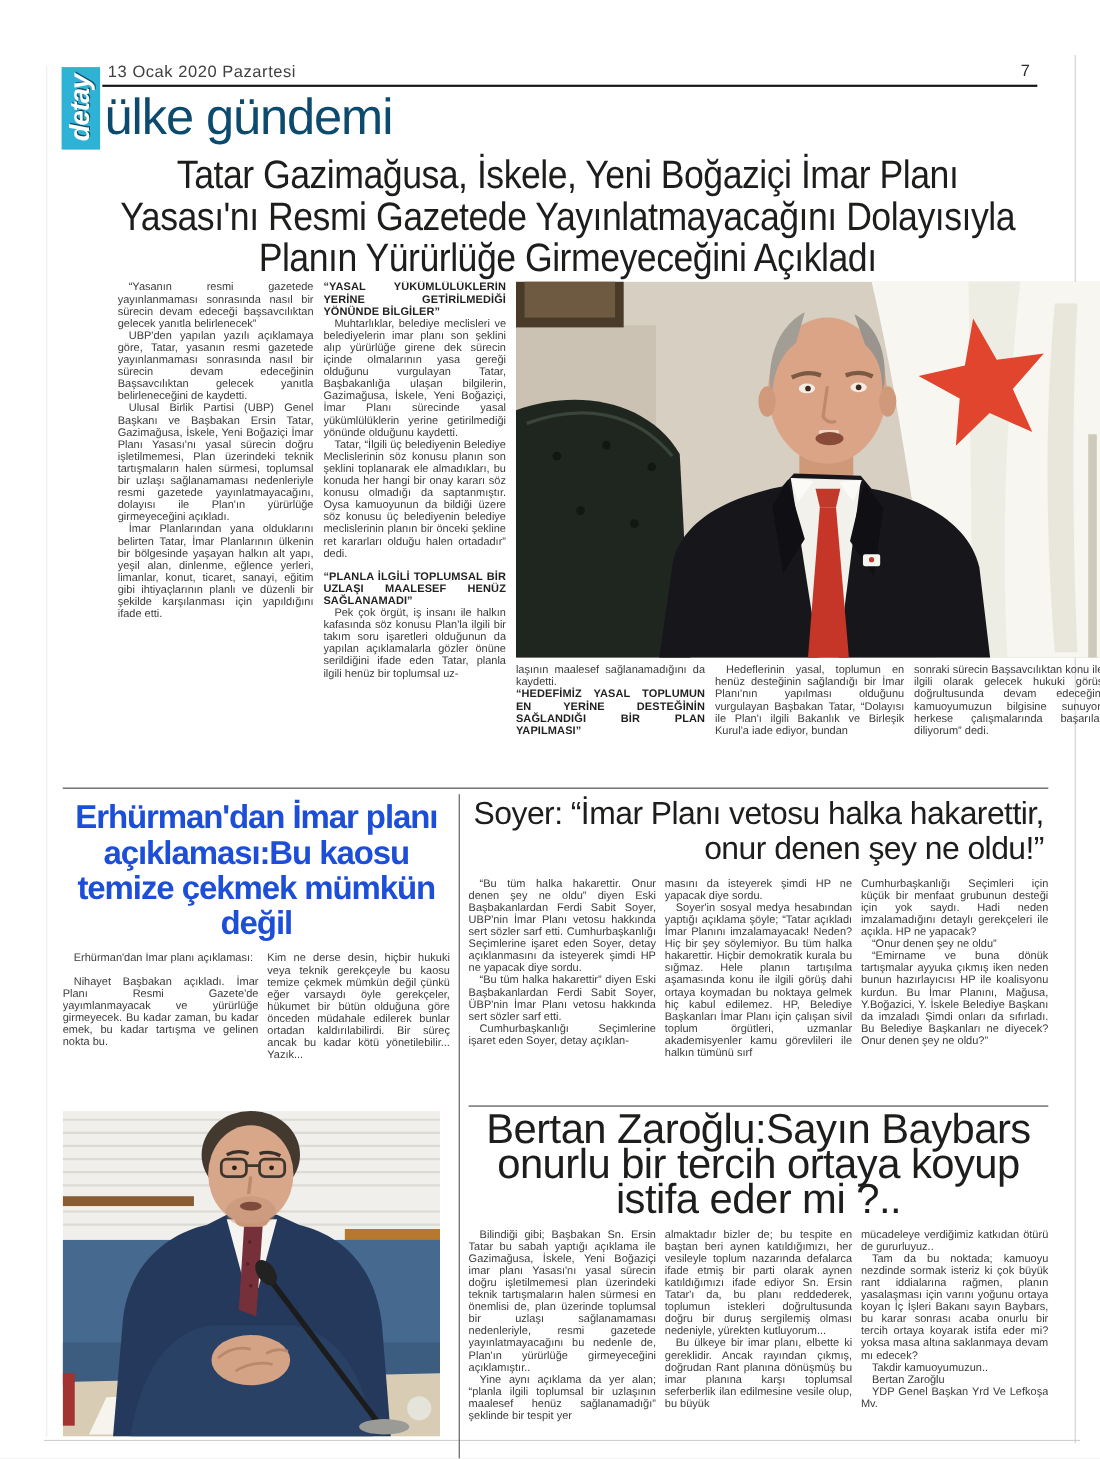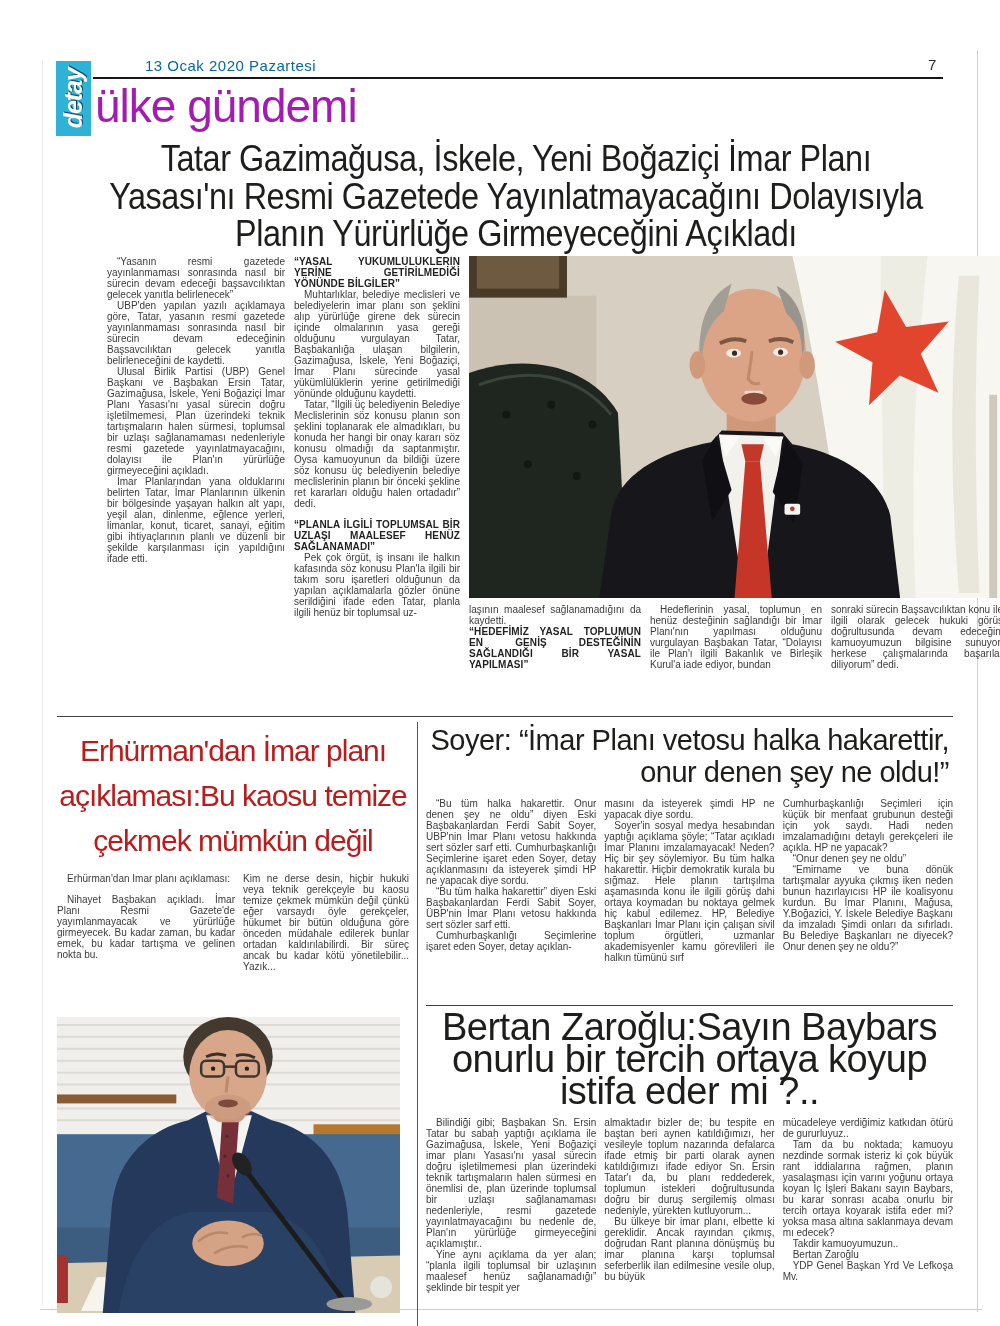--- a/index.html
+++ b/index.html
@@ -16,26 +16,26 @@
   
   .logo {
     position:absolute; left:56px; top:61px; width:35px; height:75px;
     background:#2eb3d6; display:flex; align-items:center; justify-content:center;
   }
   .logo span {
     writing-mode:vertical-rl; transform:rotate(180deg);
     font-size:25px; font-weight:700; font-style:italic; color:#ffffff;
     text-shadow:1px 1px 0 #0e4b66; letter-spacing:-1px;
   }
-  .date { position:absolute; left:98px; top:57px; font-size:15px; color:#0369a1; letter-spacing:0.5px;margin-left:47px; }
+  .date { position:absolute; left:98px; top:57px; font-size:15px; color:#404040; letter-spacing:0.5px; }
   .pageno { position:absolute; left:928px; top:56px; font-size:15px; color:#2c2c2c; }
   .header-rule { position:absolute; left:93px; width:850px; top:77px; height:2px; background:#161616; }
   .section-title {
     position:absolute; left:95px; top:79px; margin:0;
-    font-size:46px; font-weight:400; color:#a21caf; letter-spacing:-1px;
+    font-size:46px; font-weight:400; color:#0c4a6e; letter-spacing:-1px;
   }
 
   
   .main-headline-wrap { position:absolute; top:140px; left:16px; width:1000px; text-align:center; }
   .main-headline {
     display:inline-block; width:930px; transform:scaleX(0.9); transform-origin:center top;
     font-size:36px; line-height:37.5px; font-weight:400; color:#1d1d1c; letter-spacing:-0.5px; margin:0;
   }
 
   
@@ -49,22 +49,22 @@
   .under .ucol { flex:1; }
 
   .hr-main { position:absolute; top:716px; left:57px; width:896px; height:1px; background:#3f3f3f; }
 
   
   .bottom { position:absolute; top:722px; left:57px; width:896px; display:flex; }
   .left-block { width:352px; }
   .vdiv { width:1px; background:#555; margin:0 8px; }
   .right-block { flex:1; }
 
-  .erh-headline { font-size:30px; line-height:45px; font-weight:400; text-align:center;
-    letter-spacing:-1px; color:#b91c1c; margin:6px 0 10px; }
+  .erh-headline { font-size:30px; line-height:32px; font-weight:700; text-align:center;
+    letter-spacing:-1px; color:#1d4ed8; margin:6px 0 10px; }
   .erh-cols { display:flex; gap:8px; height:136px; overflow:hidden; margin-top:2px; }
   .erh-cols .ecol1 { width:178px; } .erh-cols .ecol2 { width:166px; }
   .photo-erh { width:343px; height:296px; display:block; margin-top:8px; }
 
   .soyer-headline { font-size:29px; line-height:32px; font-weight:400; text-align:right;
     letter-spacing:-0.5px; color:#1d1d1c; margin:2px 4px 10px; }
   .soyer-cols { display:flex; gap:8px; height:198px; overflow:hidden; }
   .rb-hr { height:1px; background:#3f3f3f; margin:9px 0 5px; }
   .zar-headline { font-size:38px; line-height:32px; font-weight:400; text-align:center;
     letter-spacing:-0.5px; color:#1d1d1c; margin:4px 4px 10px; }
@@ -160,21 +160,21 @@
         <path d="M323,184 L310,238 L332,270 L341,208 Z" fill="#101014"></path>
         <path d="M278,190 L301,190 L297,207 L282,207 Z" fill="#c0392b"></path>
         <path d="M282,207 L297,207 L309,345 L271,345 Z" fill="#c53528"></path>
         <rect x="322" y="250" width="16" height="11" rx="2" fill="#f5f5f2"></rect>
         <circle cx="330" cy="255" r="2.4" fill="#c0392b"></circle>
       </svg>
 
       <div class="under">
         <div class="ucol bodycol">
           <p class="nind">laşının maalesef sağlanamadığını da kaydetti.</p>
-          <p class="sub">“HEDEFİMİZ YASAL TOPLUMUN EN GENİŞ DESTEĞİNİN SAĞLANDIĞI BİR YASAL YAPILMASI”</p>
+          <p class="sub">“HEDEFİMİZ YASAL TOPLUMUN EN YERİNE DESTEĞİNİN SAĞLANDIĞI BİR PLAN YAPILMASI”</p>
         </div>
         <div class="ucol bodycol">
           <p class="ind">Hedeflerinin yasal, toplumun en henüz desteğinin sağlandığı bir İmar Planı'nın yapılması olduğunu vurgulayan Başbakan Tatar, “Dolayısı ile Plan'ı ilgili Bakanlık ve Birleşik Kurul'a iade ediyor, bundan</p>
         </div>
         <div class="ucol bodycol">
           <p class="nind">sonraki sürecin Başsavcılıktan konu ile ilgili olarak gelecek hukuki görüş doğrultusunda devam edeceğini kamuoyumuzun bilgisine sunuyor, herkese çalışmalarında başarılar diliyorum” dedi.</p>
         </div>
       </div>
     </div>
   </section>

